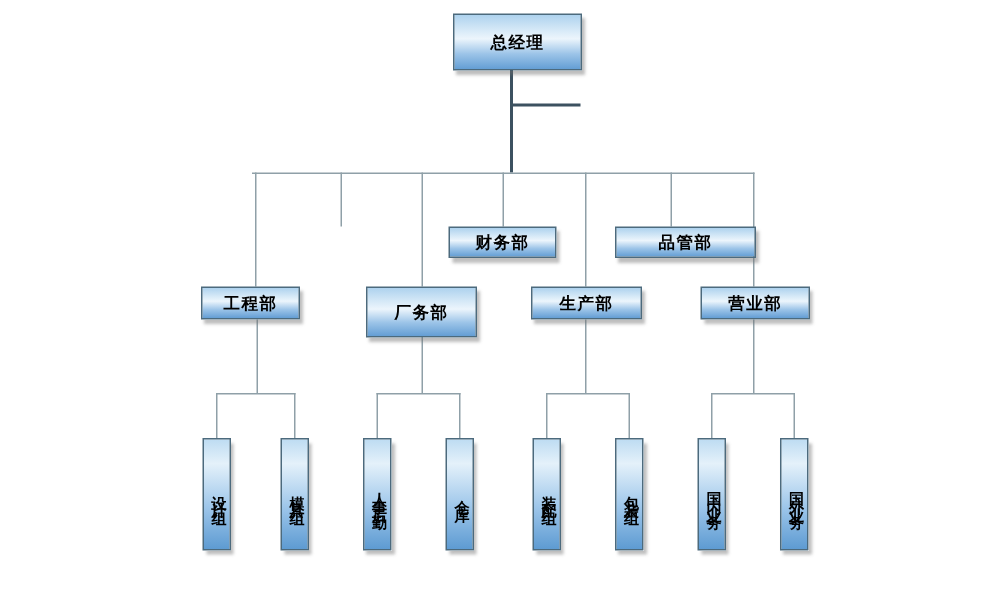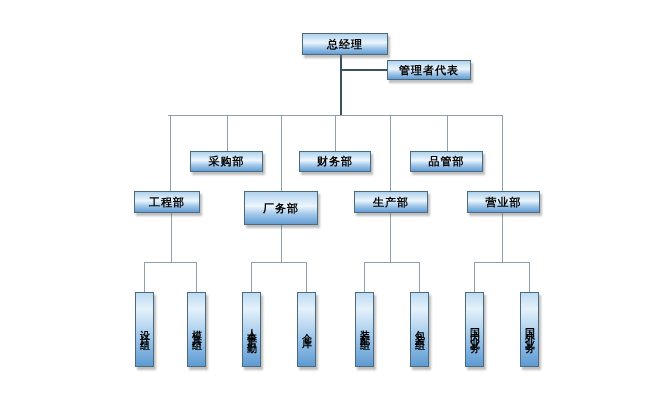--- a/index.html
+++ b/index.html
@@ -50,27 +50,25 @@
   <div class="vl" style="left:390px;top:213px;height:49px"></div>
   <div class="hl" style="left:364px;top:262px;width:56px"></div>
   <div class="vl" style="left:364px;top:262px;height:30px"></div>
   <div class="vl" style="left:419px;top:262px;height:30px"></div>
 
   <div class="vl" style="left:502px;top:213px;height:49px"></div>
   <div class="hl" style="left:474px;top:262px;width:56px"></div>
   <div class="vl" style="left:474px;top:262px;height:30px"></div>
   <div class="vl" style="left:529px;top:262px;height:30px"></div>
 
-  <div class="box h" style="left:302px;top:33px;width:86px;height:22px">总经理</div>
+  <div class="box h" style="left:302px;top:9px;width:86px;height:38px">总经理</div>
 
-  <div class="box h" style="left:387px;top:60px;width:84px;height:20px">管理者代表</div>
 
-  <div class="box h" style="left:190px;top:151px;width:73px;height:21px">采购部</div>
   <div class="box h" style="left:299px;top:151px;width:72px;height:21px">财务部</div>
-  <div class="box h" style="left:410px;top:151px;width:73px;height:21px">品管部</div>
+  <div class="box h" style="left:410px;top:151px;width:94px;height:21px">品管部</div>
 
   <div class="box h" style="left:134px;top:191px;width:66px;height:22px">工程部</div>
   <div class="box h" style="left:244px;top:191px;width:74px;height:34px">厂务部</div>
   <div class="box h" style="left:354px;top:191px;width:74px;height:22px">生产部</div>
   <div class="box h" style="left:467px;top:191px;width:73px;height:22px">营业部</div>
 
   <div class="box v" style="left:135px;top:292px;width:19px;height:75px">设计组</div>
   <div class="box v" style="left:187px;top:292px;width:19px;height:75px">模具组</div>
   <div class="box v" style="left:242px;top:292px;width:19px;height:75px">人事后勤</div>
   <div class="box v" style="left:297px;top:292px;width:19px;height:75px">仓库</div>

